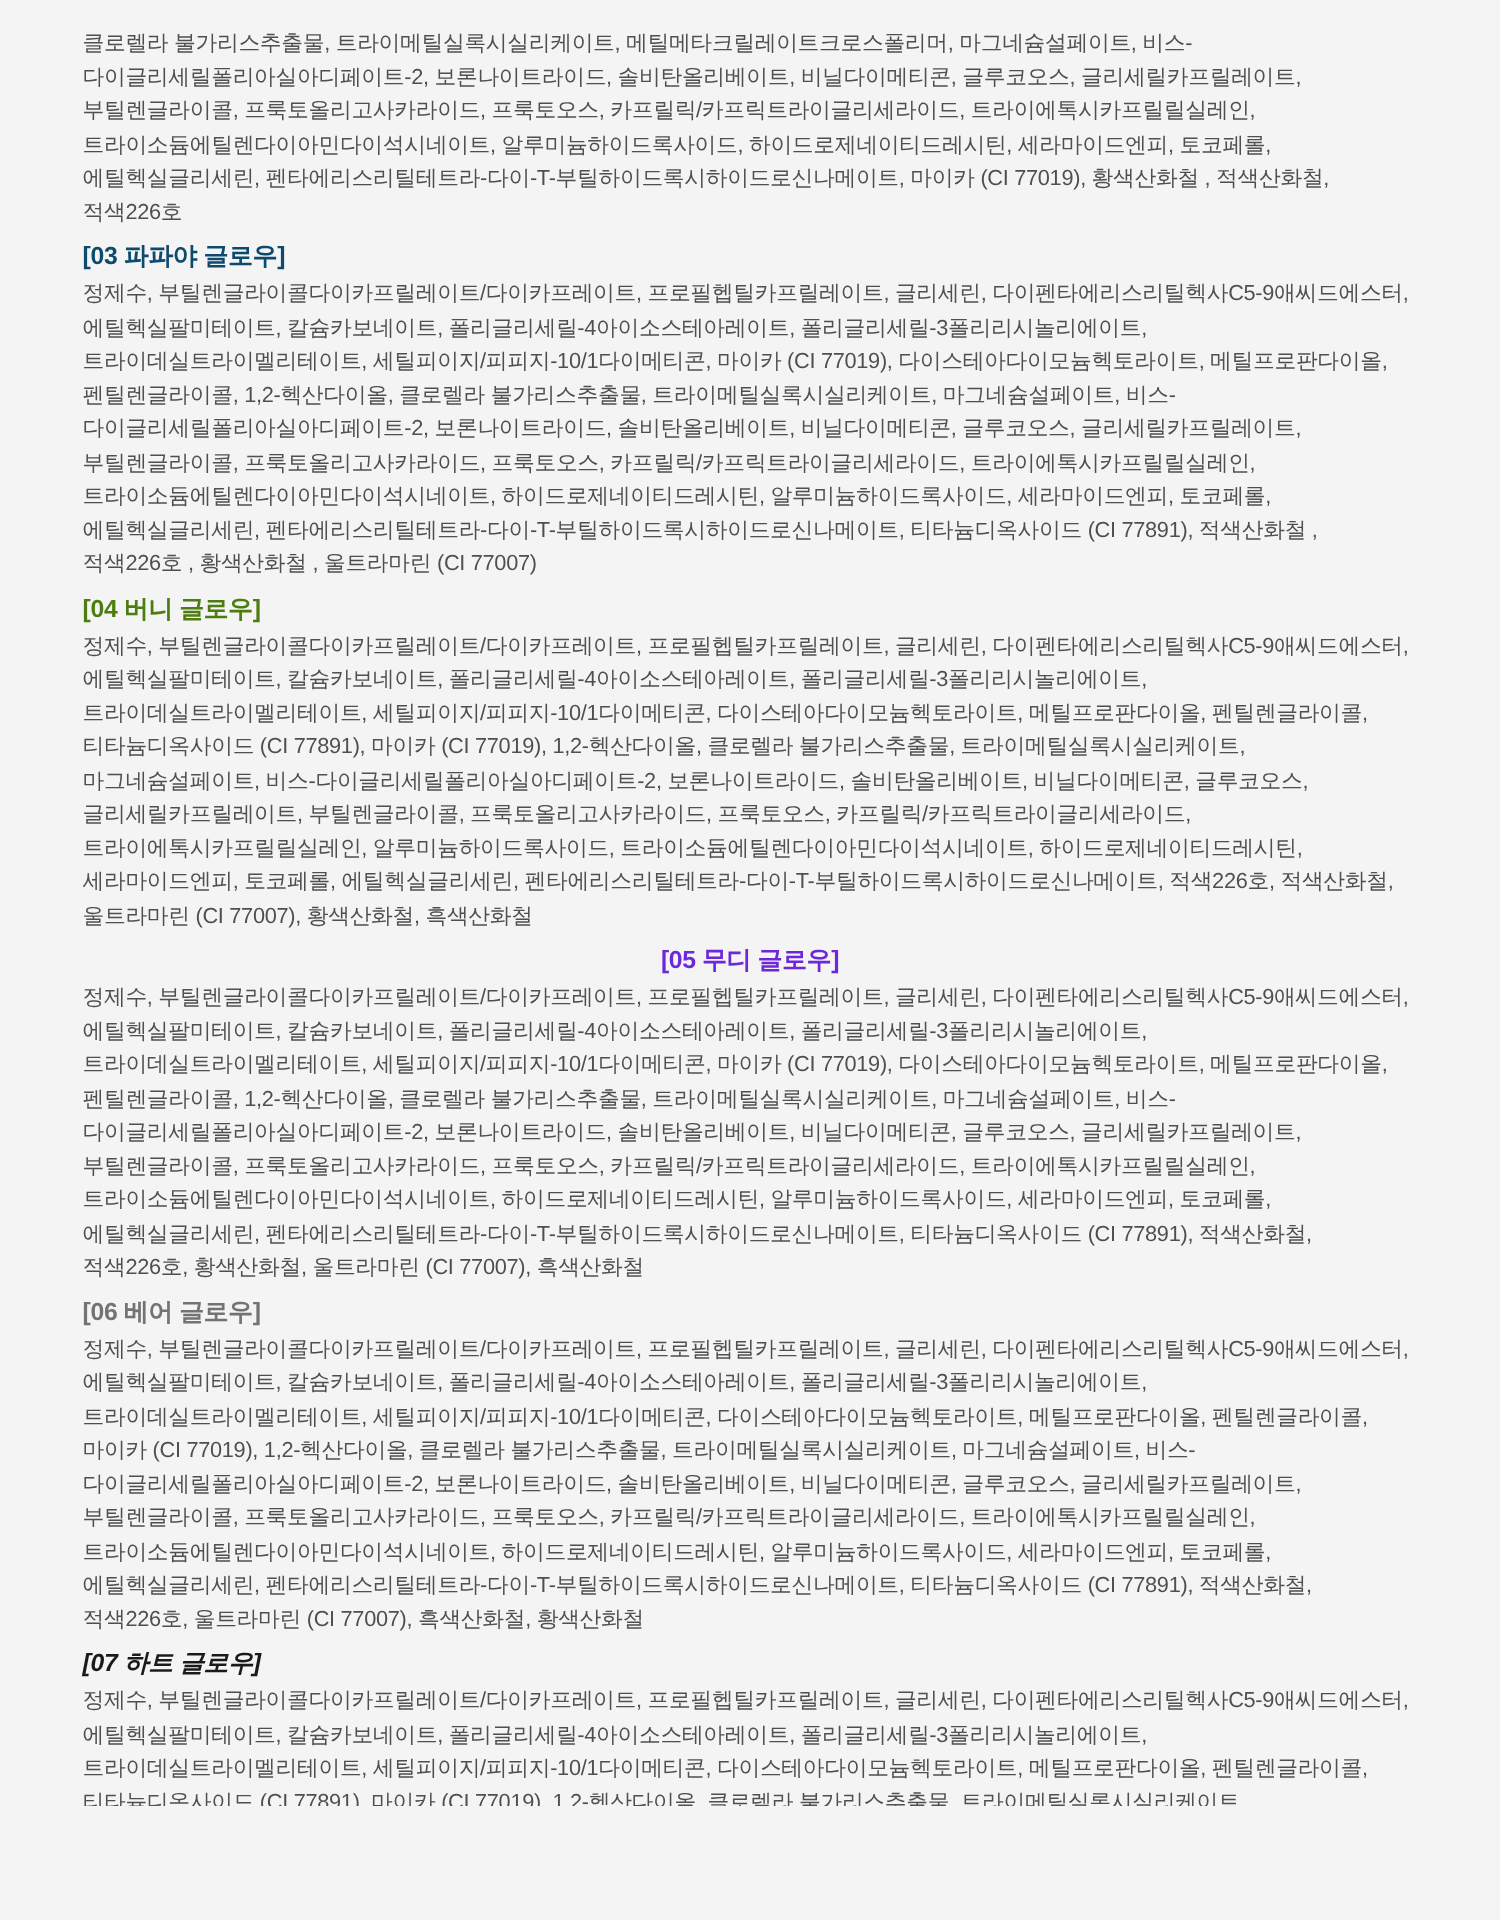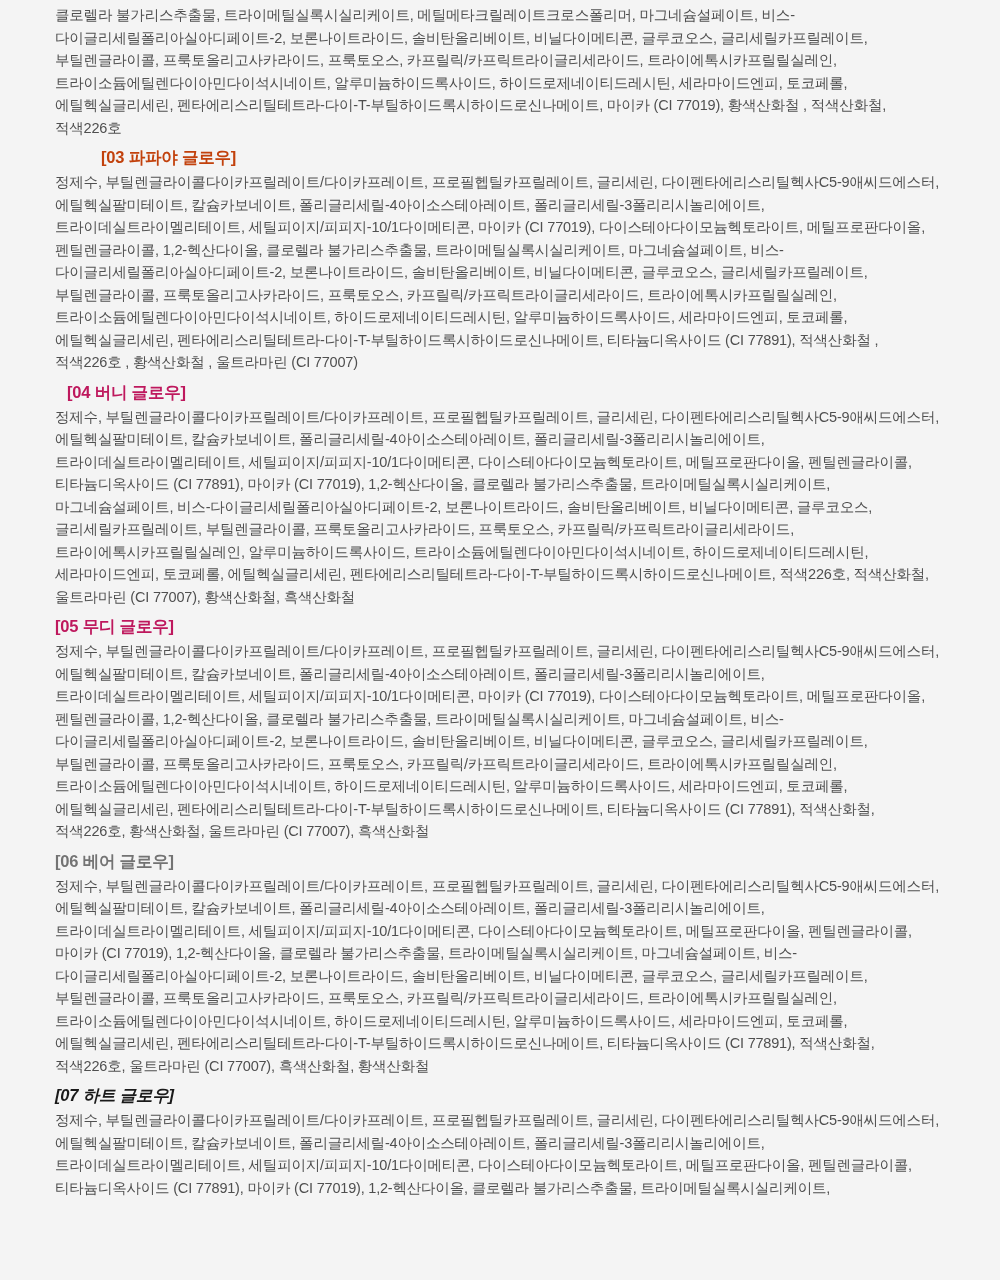--- a/index.html
+++ b/index.html
@@ -9,21 +9,21 @@
     height: 1280px;
     overflow: hidden;
     background: #f4f4f4;
     font-family: "Liberation Sans", "DejaVu Sans", sans-serif;
   }
   .content {
     box-sizing: border-box;
     width: 1000px;
     height: 1204px;
     overflow: hidden;
-    padding: 4px 55px 0 55px;
+    padding: 18px 55px 0 55px;
   }
   .section-heading {
     font-size: 16.5px;
     font-weight: 700;
     color: #1a1a1a;
     line-height: 17px;
     margin: 10px 0 5px 0;
     letter-spacing: -0.2px;
   }
   .ingredients-text {
@@ -40,31 +40,31 @@
 </head>
 <body style="background: rgb(244, 244, 244);">
 
 <main class="content" id="content">
   <section class="section">
 
     <p class="ingredients-text" style="color: rgb(79, 79, 79);">클로렐라 불가리스추출물, 트라이메틸실록시실리케이트, 메틸메타크릴레이트크로스폴리머, 마그네슘설페이트, 비스-다이글리세릴폴리아실아디페이트-2, 보론나이트라이드, 솔비탄올리베이트, 비닐다이메티콘, 글루코오스, 글리세릴카프릴레이트, 부틸렌글라이콜, 프룩토올리고사카라이드, 프룩토오스, 카프릴릭/카프릭트라이글리세라이드, 트라이에톡시카프릴릴실레인, 트라이소듐에틸렌다이아민다이석시네이트, 알루미늄하이드록사이드, 하이드로제네이티드레시틴, 세라마이드엔피, 토코페롤, 에틸헥실글리세린, 펜타에리스리틸테트라-다이-T-부틸하이드록시하이드로신나메이트, 마이카 (CI 77019), 황색산화철 , 적색산화철, 적색226호</p>
   </section>
 
   <section class="section">
-    <h2 class="section-heading" style="color: #c2410c; margin-left: 46px;">[03 파파야 글로우]</h2>
+    <h2 class="section-heading" style="color: #0c4a6e;">[03 파파야 글로우]</h2>
     <p class="ingredients-text" style="color: rgb(79, 79, 79);">정제수, 부틸렌글라이콜다이카프릴레이트/다이카프레이트, 프로필헵틸카프릴레이트, 글리세린, 다이펜타에리스리틸헥사C5-9애씨드에스터, 에틸헥실팔미테이트, 칼슘카보네이트, 폴리글리세릴-4아이소스테아레이트, 폴리글리세릴-3폴리리시놀리에이트, 트라이데실트라이멜리테이트, 세틸피이지/피피지-10/1다이메티콘, 마이카 (CI 77019), 다이스테아다이모늄헥토라이트, 메틸프로판다이올, 펜틸렌글라이콜, 1,2-헥산다이올, 클로렐라 불가리스추출물, 트라이메틸실록시실리케이트, 마그네슘설페이트, 비스-다이글리세릴폴리아실아디페이트-2, 보론나이트라이드, 솔비탄올리베이트, 비닐다이메티콘, 글루코오스, 글리세릴카프릴레이트, 부틸렌글라이콜, 프룩토올리고사카라이드, 프룩토오스, 카프릴릭/카프릭트라이글리세라이드, 트라이에톡시카프릴릴실레인, 트라이소듐에틸렌다이아민다이석시네이트, 하이드로제네이티드레시틴, 알루미늄하이드록사이드, 세라마이드엔피, 토코페롤, 에틸헥실글리세린, 펜타에리스리틸테트라-다이-T-부틸하이드록시하이드로신나메이트, 티타늄디옥사이드 (CI 77891), 적색산화철 , 적색226호 , 황색산화철 , 울트라마린 (CI 77007)</p>
   </section>
 
   <section class="section">
-    <h2 class="section-heading" style="color: #be185d; margin-left: 12px;">[04 버니 글로우]</h2>
+    <h2 class="section-heading" style="color: #4d7c0f;">[04 버니 글로우]</h2>
     <p class="ingredients-text" style="color: rgb(79, 79, 79);">정제수, 부틸렌글라이콜다이카프릴레이트/다이카프레이트, 프로필헵틸카프릴레이트, 글리세린, 다이펜타에리스리틸헥사C5-9애씨드에스터, 에틸헥실팔미테이트, 칼슘카보네이트, 폴리글리세릴-4아이소스테아레이트, 폴리글리세릴-3폴리리시놀리에이트, 트라이데실트라이멜리테이트, 세틸피이지/피피지-10/1다이메티콘, 다이스테아다이모늄헥토라이트, 메틸프로판다이올, 펜틸렌글라이콜, 티타늄디옥사이드 (CI 77891), 마이카 (CI 77019), 1,2-헥산다이올, 클로렐라 불가리스추출물, 트라이메틸실록시실리케이트, 마그네슘설페이트, 비스-다이글리세릴폴리아실아디페이트-2, 보론나이트라이드, 솔비탄올리베이트, 비닐다이메티콘, 글루코오스, 글리세릴카프릴레이트, 부틸렌글라이콜, 프룩토올리고사카라이드, 프룩토오스, 카프릴릭/카프릭트라이글리세라이드, 트라이에톡시카프릴릴실레인, 알루미늄하이드록사이드, 트라이소듐에틸렌다이아민다이석시네이트, 하이드로제네이티드레시틴, 세라마이드엔피, 토코페롤, 에틸헥실글리세린, 펜타에리스리틸테트라-다이-T-부틸하이드록시하이드로신나메이트, 적색226호, 적색산화철, 울트라마린 (CI 77007), 황색산화철, 흑색산화철</p>
   </section>
 
   <section class="section">
-    <h2 class="section-heading" style="color: #be185d;">[05  무디 글로우]</h2>
+    <h2 class="section-heading" style="color: #6d28d9; text-align: center;">[05  무디 글로우]</h2>
     <p class="ingredients-text" style="color: rgb(79, 79, 79);">정제수, 부틸렌글라이콜다이카프릴레이트/다이카프레이트, 프로필헵틸카프릴레이트, 글리세린, 다이펜타에리스리틸헥사C5-9애씨드에스터, 에틸헥실팔미테이트, 칼슘카보네이트, 폴리글리세릴-4아이소스테아레이트, 폴리글리세릴-3폴리리시놀리에이트, 트라이데실트라이멜리테이트, 세틸피이지/피피지-10/1다이메티콘, 마이카 (CI 77019), 다이스테아다이모늄헥토라이트, 메틸프로판다이올, 펜틸렌글라이콜, 1,2-헥산다이올, 클로렐라 불가리스추출물, 트라이메틸실록시실리케이트, 마그네슘설페이트, 비스-다이글리세릴폴리아실아디페이트-2, 보론나이트라이드, 솔비탄올리베이트, 비닐다이메티콘, 글루코오스, 글리세릴카프릴레이트, 부틸렌글라이콜, 프룩토올리고사카라이드, 프룩토오스, 카프릴릭/카프릭트라이글리세라이드, 트라이에톡시카프릴릴실레인, 트라이소듐에틸렌다이아민다이석시네이트, 하이드로제네이티드레시틴, 알루미늄하이드록사이드, 세라마이드엔피, 토코페롤, 에틸헥실글리세린, 펜타에리스리틸테트라-다이-T-부틸하이드록시하이드로신나메이트, 티타늄디옥사이드 (CI 77891), 적색산화철, 적색226호, 황색산화철, 울트라마린 (CI 77007), 흑색산화철</p>
   </section>
 
   <section class="section">
     <h2 class="section-heading" style="color: #737373;">[06 베어 글로우]</h2>
     <p class="ingredients-text" style="color: rgb(79, 79, 79);">정제수, 부틸렌글라이콜다이카프릴레이트/다이카프레이트, 프로필헵틸카프릴레이트, 글리세린, 다이펜타에리스리틸헥사C5-9애씨드에스터, 에틸헥실팔미테이트, 칼슘카보네이트, 폴리글리세릴-4아이소스테아레이트, 폴리글리세릴-3폴리리시놀리에이트, 트라이데실트라이멜리테이트, 세틸피이지/피피지-10/1다이메티콘, 다이스테아다이모늄헥토라이트, 메틸프로판다이올, 펜틸렌글라이콜, 마이카 (CI 77019), 1,2-헥산다이올, 클로렐라 불가리스추출물, 트라이메틸실록시실리케이트, 마그네슘설페이트, 비스-다이글리세릴폴리아실아디페이트-2, 보론나이트라이드, 솔비탄올리베이트, 비닐다이메티콘, 글루코오스, 글리세릴카프릴레이트, 부틸렌글라이콜, 프룩토올리고사카라이드, 프룩토오스, 카프릴릭/카프릭트라이글리세라이드, 트라이에톡시카프릴릴실레인, 트라이소듐에틸렌다이아민다이석시네이트, 하이드로제네이티드레시틴, 알루미늄하이드록사이드, 세라마이드엔피, 토코페롤, 에틸헥실글리세린, 펜타에리스리틸테트라-다이-T-부틸하이드록시하이드로신나메이트, 티타늄디옥사이드 (CI 77891), 적색산화철, 적색226호, 울트라마린 (CI 77007), 흑색산화철, 황색산화철</p>
   </section>
 
   <section class="section">
     <h2 class="section-heading" style="color: rgb(26, 26, 26); font-style: italic;">[07 하트 글로우]</h2>

